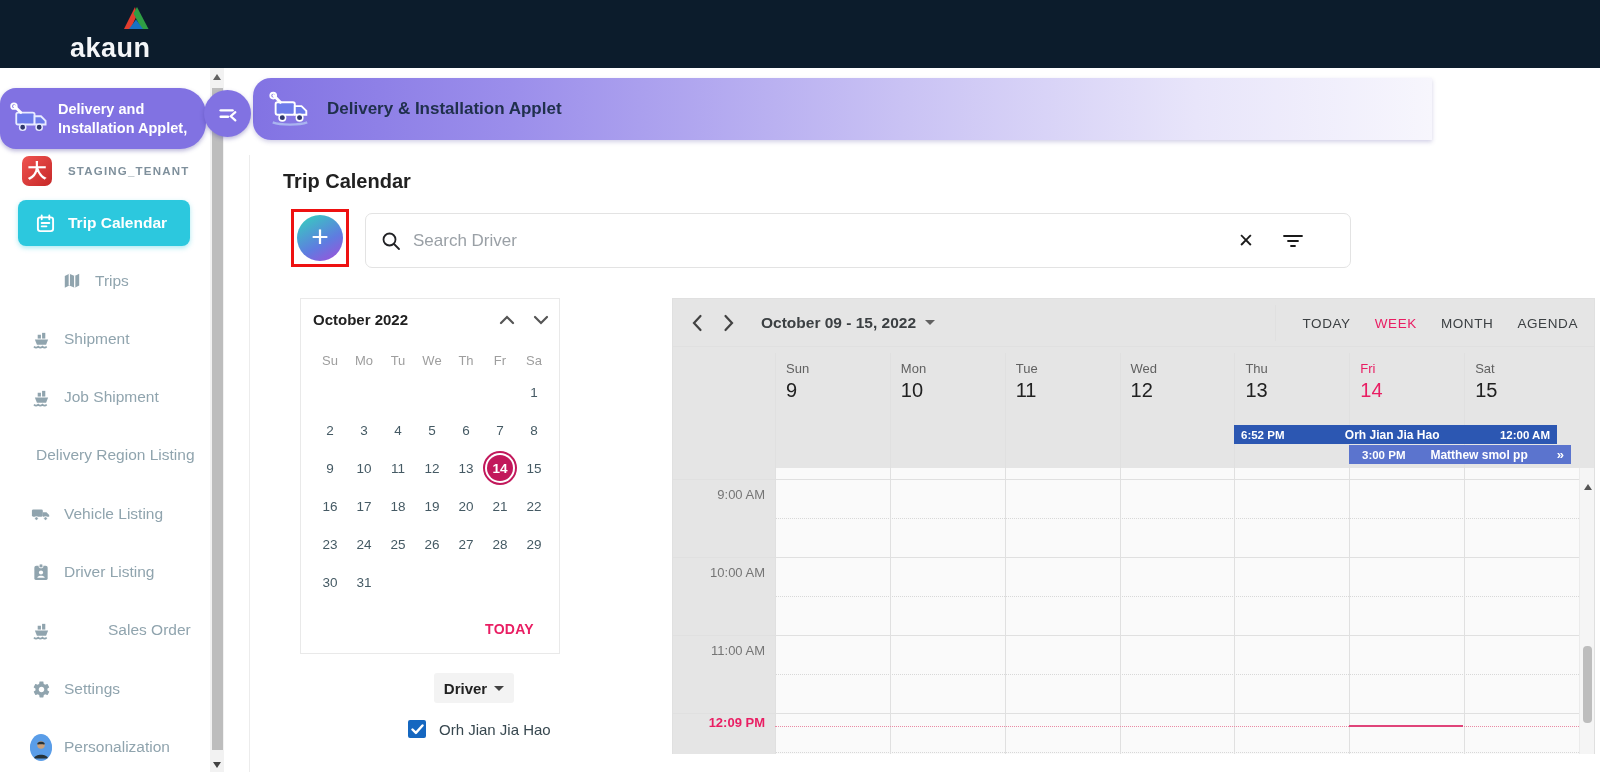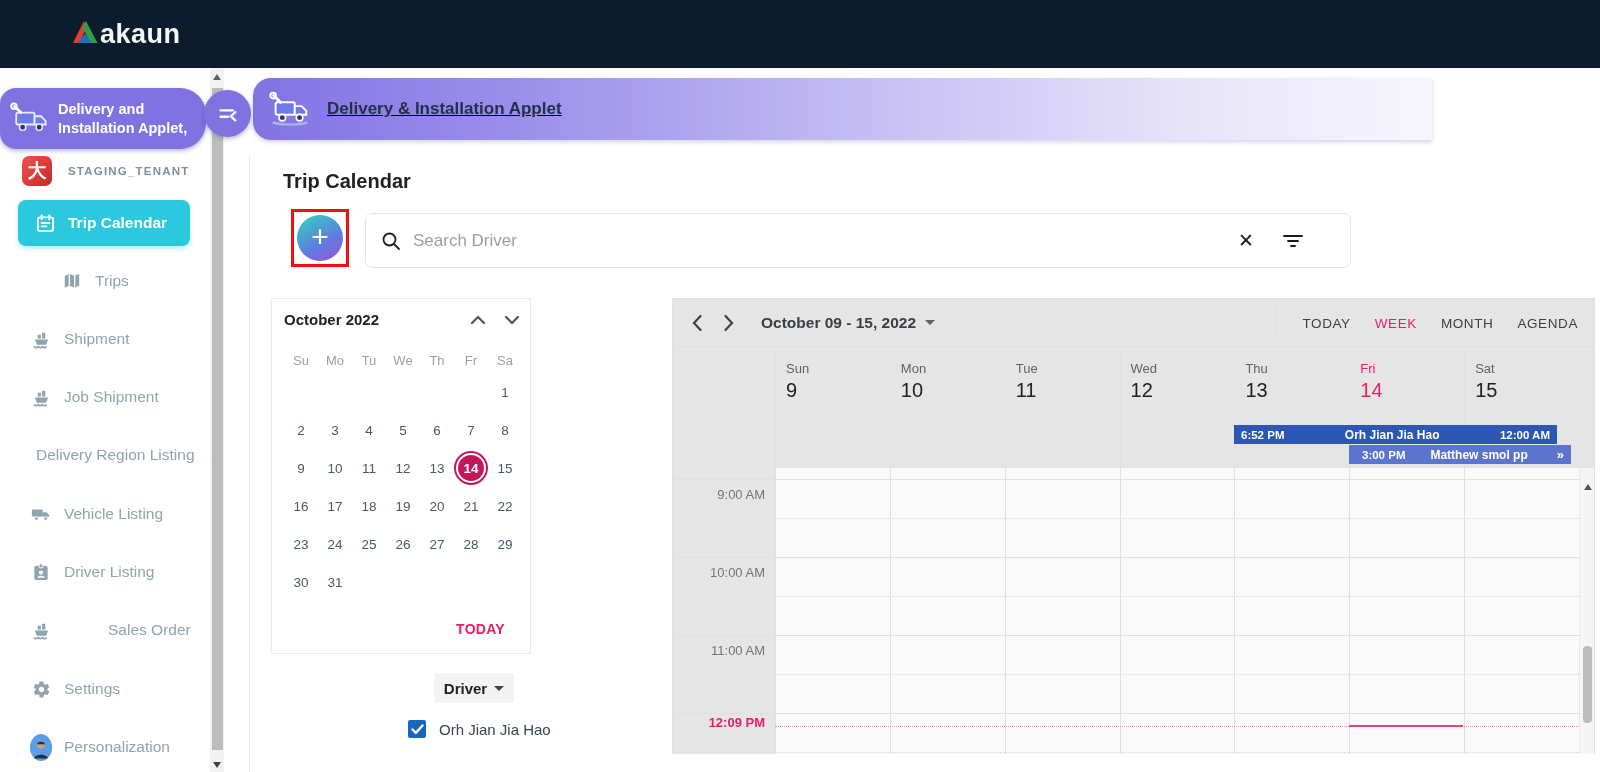--- a/index.html
+++ b/index.html
@@ -1,21 +1,21 @@
 <!DOCTYPE html>
 <html style="--navbar-bg: #0c1c2c; --accent-purple: #8172e2; --accent-cyan: #2cc8de; --selected-date-pink: #c2185b; --today-red: #e91e63; --event-dark-blue: #2c57b2; --event-light-blue: #5b74ce; --checkbox-blue: #1567c0; --annotation-red: #ee1111;"><head>
 <meta charset="utf-8">
 <style>
   html,body{margin:0;padding:0;background:#ffffff;}
   *{box-sizing:border-box;font-family:"Liberation Sans","DejaVu Sans",sans-serif;}
   #app{position:relative;width:1600px;height:772px;overflow:hidden;background:#fff;}
 
   
   .navbar{position:absolute;left:0;top:0;width:1600px;height:68px;background:var(--navbar-bg,#0c1c2c);display:flex;align-items:center;}
-  .brand{display:flex;align-items:flex-start;margin-left:70px;gap:0;}
+  .brand{display:flex;align-items:flex-end;margin-left:70px;gap:0;flex-direction:column;}
   .brand-text{color:#f4f6f8;font-size:27px;font-weight:700;letter-spacing:.5px;}
 
   
   .sidebar{position:absolute;left:0;top:68px;width:210px;height:704px;background:#fff;}
   .applet-pill{position:absolute;left:0;top:20px;width:206px;height:61px;background:var(--accent-purple,#8172e2);border-radius:16px 26px 26px 16px;display:flex;align-items:center;color:#fff;box-shadow:0 2px 4px rgba(60,50,150,.35);z-index:2;}
   .applet-pill .txt{font-size:14.5px;font-weight:600;line-height:1.25;margin-left:6px;}
   .collapse-btn{position:absolute;left:204px;top:22px;width:47px;height:47px;border-radius:50%;background:var(--accent-purple,#8172e2);z-index:3;display:flex;align-items:center;justify-content:center;box-shadow:0 2px 4px rgba(60,50,150,.35);cursor:pointer;}
   .tenant-row{position:absolute;left:22px;top:88px;display:flex;align-items:center;gap:16px;}
   .tenant-icon{width:30px;height:30px;border-radius:7px;background:linear-gradient(135deg,#ef5350,#c62828);color:#fff;font-size:19px;font-weight:700;display:flex;align-items:center;justify-content:center;}
   .tenant-label{color:#7f909c;font-size:11.5px;font-weight:700;letter-spacing:1.2px;}
@@ -30,36 +30,36 @@
   .avatar{width:27px;height:27px;border-radius:50%;overflow:hidden;background:#5a9de8;}
 
   
   .side-scroll{position:absolute;left:210px;top:68px;width:14px;height:704px;background:#f2f2f2;}
   .side-scroll .up{position:absolute;left:3px;top:6px;width:0;height:0;border-left:4px solid transparent;border-right:4px solid transparent;border-bottom:6px solid #606060;}
   .side-scroll .thumb{position:absolute;left:1.5px;top:20px;width:11px;height:662px;background:#bdbdbd;}
   .side-scroll .down{position:absolute;left:3px;bottom:4px;width:0;height:0;border-left:4px solid transparent;border-right:4px solid transparent;border-top:6px solid #424242;}
 
   
   .content-divider{position:absolute;left:249px;top:155px;width:1px;height:617px;background:#ececec;}
-  .applet-header{position:absolute;left:253px;top:78px;width:1179px;height:62px;border-radius:18px 0 0 18px;background:linear-gradient(90deg,#8273e3 0%,#9b8eeb 22%,#c9c2f4 55%,#e8e5fa 80%,#f7f6fd 100%);display:flex;align-items:center;box-shadow:0 2px 4px rgba(80,70,160,.25);text-decoration:underline;}
+  .applet-header{position:absolute;left:253px;top:78px;width:1179px;height:62px;border-radius:18px 0 0 18px;background:linear-gradient(90deg,#8273e3 0%,#9b8eeb 22%,#c9c2f4 55%,#e8e5fa 80%,#f7f6fd 100%);display:flex;align-items:center;box-shadow:0 2px 4px rgba(80,70,160,.25);}
   .applet-header .title{margin-left:14px;font-size:17px;font-weight:600;color:#20304d;}
   .page-title{position:absolute;left:283px;top:170px;font-size:20px;font-weight:700;color:#212121;}
 
   .annotation-box{position:absolute;left:291px;top:209px;width:58px;height:58px;border:3px solid var(--annotation-red,#ee1111);display:flex;align-items:center;justify-content:center;}
   .add-btn{width:46px;height:46px;border-radius:50%;background:linear-gradient(150deg,#3ac6c2 10%,#5f7ce0 60%,#9b53da 95%);color:#fff;font-size:30px;font-weight:400;display:flex;align-items:center;justify-content:center;cursor:pointer;padding-bottom:3px;}
 
   .search-box{position:absolute;left:365px;top:213px;width:986px;height:55px;border:1px solid #e3e3e3;border-radius:7px;display:flex;align-items:center;background:#fff;}
   .search-box input{border:none;outline:none;flex:1;font-size:17px;color:#333;margin-left:10px;}
   .search-box input::placeholder{color:#9aa0a6;}
   .search-ic{margin-left:15px;display:flex;}
   .clear-ic{position:absolute;right:96px;font-size:19px;color:#1a1a1a;cursor:pointer;}
   .filter-ic{position:absolute;right:46px;cursor:pointer;display:flex;}
 
   
-  .mini-cal{position:absolute;left:271px;top:298px;width:260px;height:356px;border:1px solid #e9e9e9;background:#fff;}
+  .mini-cal{position:absolute;left:300px;top:298px;width:260px;height:356px;border:1px solid #e9e9e9;background:#fff;}
   .mini-head{position:absolute;left:12px;top:12px;right:10px;display:flex;align-items:center;}
   .mini-title{font-size:15px;font-weight:600;color:#212121;}
   .mini-nav{margin-left:auto;display:flex;gap:18px;}
   .mini-nav span{cursor:pointer;display:flex;}
   .mini-weekdays{position:absolute;left:12px;top:48px;width:238px;display:grid;grid-template-columns:repeat(7,34px);}
   .mini-wd{height:26px;display:flex;align-items:center;justify-content:center;color:#9e9e9e;font-size:13px;}
   .mini-grid{position:absolute;left:12px;top:74px;width:238px;display:grid;grid-template-columns:repeat(7,34px);grid-auto-rows:38px;}
   .mini-date{display:flex;align-items:center;justify-content:center;font-size:13.5px;color:#455a64;cursor:pointer;}
   .mini-date.empty{cursor:default;}
   .mini-date.selected{width:26px;height:26px;margin:6px auto;border-radius:50%;background:var(--selected-date-pink,#c2185b);color:#fff;font-weight:700;box-shadow:0 0 0 2px #fff,0 0 0 4px var(--selected-date-pink,#c2185b);}

